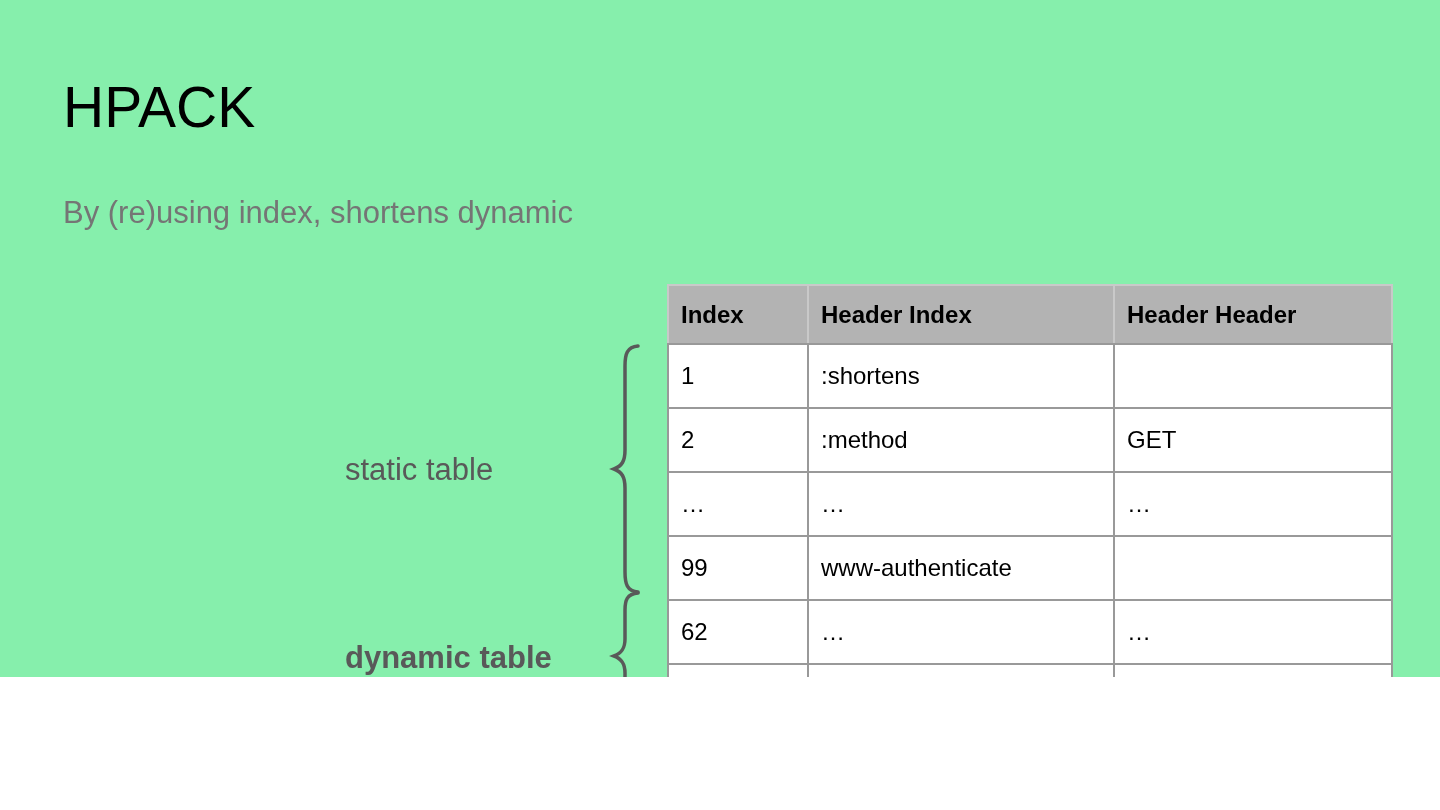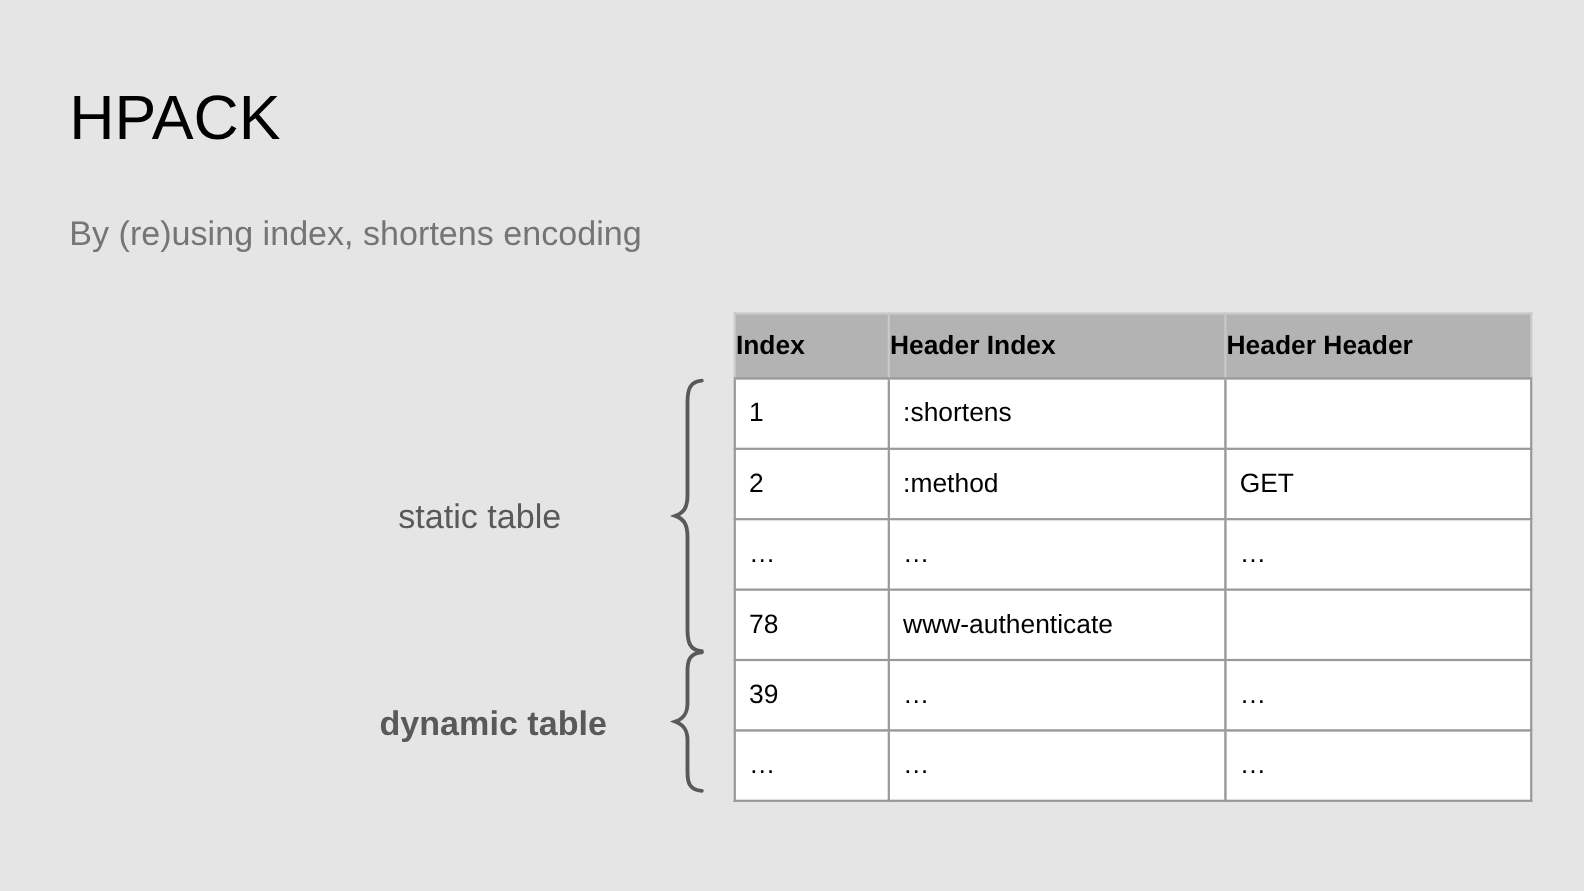--- a/index.html
+++ b/index.html
@@ -3,22 +3,22 @@
 <meta charset="utf-8">
 <style>
   html, body {
     margin: 0;
     padding: 0;
     background: #ffffff;
   }
   .slide {
     position: relative;
     width: 1440px;
-    height: 810px;
-    background: #e5e5e5;
+    height: 677px;
+    background: #86efac;
     font-family: "Liberation Sans", sans-serif;
     overflow: hidden;
   }
   .title {
     position: absolute;
     left: 63px;
     top: 76px;
     font-size: 57px;
     line-height: 1.1;
     font-weight: 400;
@@ -35,21 +35,21 @@
     color: #757575;
     white-space: nowrap;
   }
   .group-label {
     position: absolute;
     font-size: 31px;
     line-height: 1.2;
     color: #595959;
     white-space: nowrap;
   }
-  .group-label.static  { left: 362px; top: 451px; text-align: center; }
+  .group-label.static  { left: 345px; top: 451px; text-align: center; }
   .group-label.dynamic { left: 345px; top: 639px; font-weight: bold; }
 
   .brace {
     position: absolute;
     overflow: visible;
   }
   .brace.static  { left: 611px; top: 344px; }
   .brace.dynamic { left: 611px; top: 591px; }
   .brace path {
     fill: none;
@@ -71,21 +71,21 @@
   .hpack-table col.c3 { width: 278px; }
   .hpack-table th {
     height: 57px;
     background: #b3b3b3;
     border: 2px solid #c9c9c9;
     border-bottom: 2px solid #999999;
     font-size: 24px;
     font-weight: 700;
     color: #000000;
     text-align: left;
-    padding: 0 0 0 0;
+    padding: 0 0 0 12px;
     vertical-align: middle;
   }
   .hpack-table td {
     height: 62px;
     border: 2px solid #999999;
     font-size: 24px;
     font-weight: 400;
     color: #000000;
     text-align: left;
     padding: 0 0 0 12px;
@@ -95,21 +95,21 @@
     white-space: nowrap;
   }
 </style>
 </head>
 <body>
 
 <div class="slide">
 
   <div class="title">HPACK</div>
 
-  <div class="subtitle">By (re)using index, shortens encoding</div>
+  <div class="subtitle">By (re)using index, shortens dynamic</div>
 
   <div class="group-label static">static table</div>
 
   <div class="group-label dynamic">dynamic table</div>
 
   <svg class="brace static" width="30" height="250" viewBox="0 0 30 250">
     <path d="M 27,2 C 16,3 14,10 14,22 L 14,106 C 14,117 11,122 3,125 C 11,128 14,133 14,144 L 14,228 C 14,240 16,247 27,248"></path>
   </svg>
 
   <svg class="brace dynamic" width="30" height="130" viewBox="0 0 30 130">
@@ -139,26 +139,26 @@
         <td>2</td>
         <td>:method</td>
         <td>GET</td>
       </tr>
       <tr>
         <td>…</td>
         <td>…</td>
         <td>…</td>
       </tr>
       <tr>
-        <td>78</td>
+        <td>99</td>
         <td>www-authenticate</td>
         <td></td>
       </tr>
       <tr>
-        <td>39</td>
+        <td>62</td>
         <td>…</td>
         <td>…</td>
       </tr>
       <tr>
         <td>…</td>
         <td>…</td>
         <td>…</td>
       </tr>
     </tbody>
   </table>

